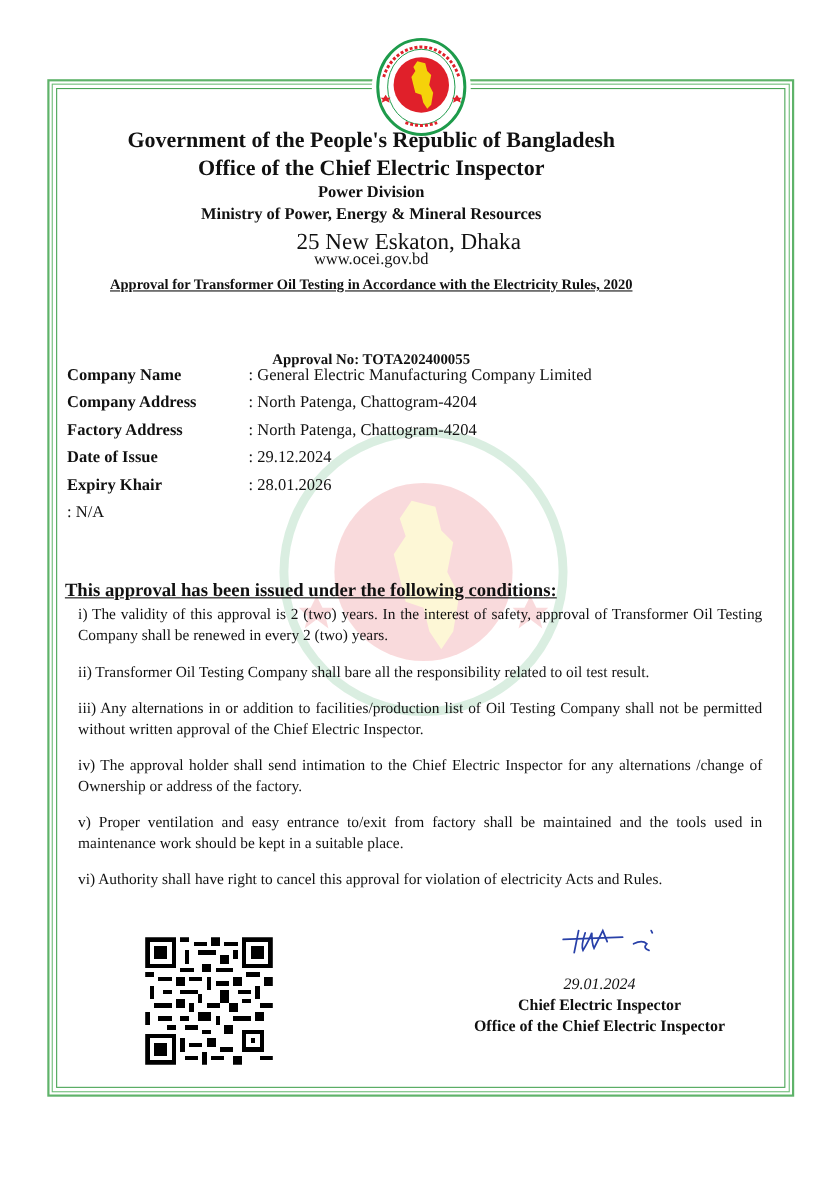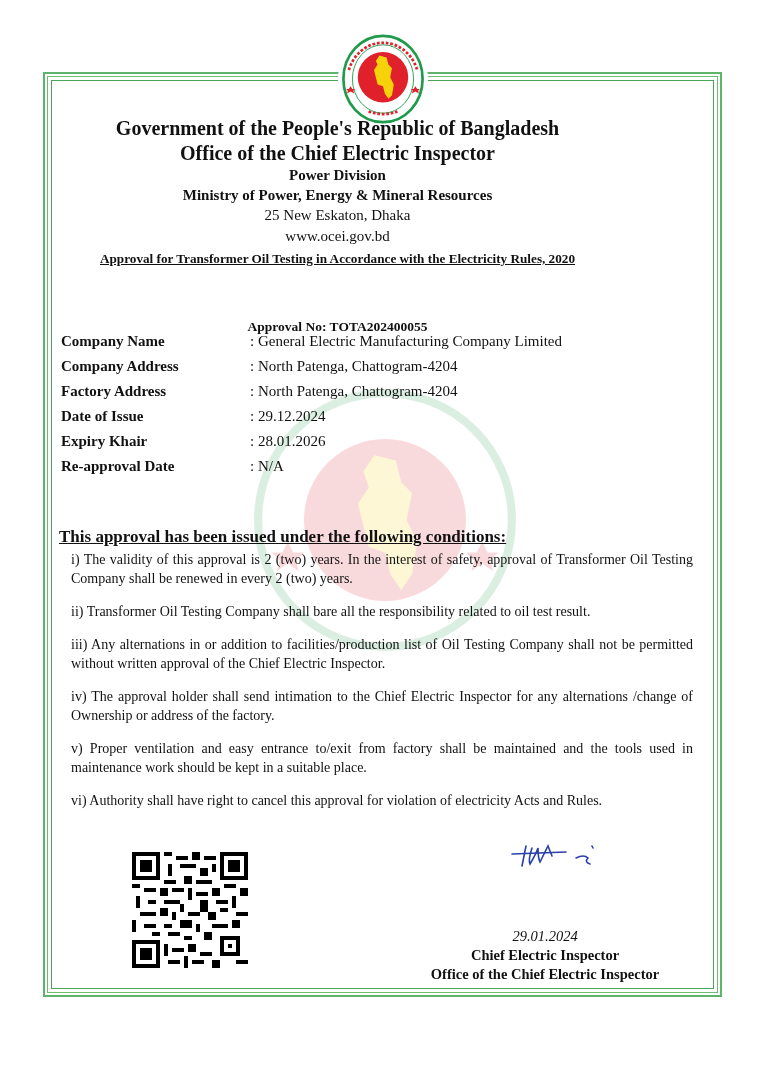--- a/index.html
+++ b/index.html
@@ -11,34 +11,34 @@
             border:1px solid #6dbd77; box-sizing:border-box; }
   .frame3 { position:absolute; left:51px; top:80px; width:663px; height:909px;
             border:1px solid #4aa556; box-sizing:border-box; }
   .emblem { position:absolute; left:338px; top:34px; width:90px; height:90px; background:#fff; border-radius:50%; }
   .watermark { position:absolute; left:250px; top:385px; width:270px; height:270px; opacity:0.16; }
   .center { position:absolute; left:0; width:675px; text-align:center; }
   .t1 { top:117px; font-size:20px; font-weight:bold; }
   .t2 { top:142px; font-size:20px; font-weight:bold; }
   .t3 { top:167px; font-size:15px; font-weight:bold; }
   .t4 { top:187px; font-size:15px; font-weight:bold; }
-  .t5 { top:207px; font-size:15px; }
+  .t5 { top:207px; font-size:21px;padding-left:34px; }
   .t6 { top:228px; font-size:15px; }
   .t7 { top:251px; font-size:13.2px; font-weight:bold; text-decoration:underline; }
   .appr { top:291px; font-size:13.5px; font-weight:bold;margin-top:28px; }
   .details { position:absolute; left:61px; top:333px; font-size:15px; }
-  .row { height:25px; display:flex;gap:24px; }
+  .row { height:25px; display:flex; }
   .row .lbl { width:165px; font-weight:bold; }
   .cond-title { position:absolute; left:59px; top:515px; font-size:17px; font-weight:bold; text-decoration:underline;margin-top:12px; }
   .conds { position:absolute; left:71px; top:550px; width:622px; font-size:14px; line-height:19px; text-align:justify; }
   .conds p { margin:0 0 14px 0; }
   .qr { position:absolute; left:132px; top:852px; width:116px; height:116px; }
   .sig { position:absolute; left:508px; top:840px; width:90px; height:30px; }
   .signblock { position:absolute; left:400px; top:886px; width:290px; text-align:center; font-size:14.5px; line-height:19px; }
-  .signblock .date { font-style:italic;margin-top:41px; }
+  .signblock .date { font-style:italic; }
   .signblock .b { font-weight:bold; }
 </style>
 </head>
 <body>
 
 <div class="frame"></div>
 <div class="frame2"></div>
 <div class="frame3"></div>
 
 <svg class="watermark" viewBox="0 0 100 100">
@@ -85,21 +85,20 @@
   </div>
   <div class="row">
     <span class="lbl">Date of Issue</span>
     <span>: 29.12.2024</span>
   </div>
   <div class="row">
     <span class="lbl">Expiry Khair</span>
     <span>: 28.01.2026</span>
   </div>
   <div class="row">
-    <span class="lbl">Re-approval Date</span>
     <span>: N/A</span>
   </div>
 </div>
 
 <div class="cond-title">This approval has been issued under the following conditions:</div>
 
 <div class="conds">
   <p>i) The validity of this approval is 2 (two) years. In the interest of safety, approval of Transformer Oil Testing Company shall be renewed in every 2 (two) years.</p>
   <p>ii) Transformer Oil Testing Company shall bare all the responsibility related to oil test result.</p>
   <p>iii) Any alternations in or addition to facilities/production list of Oil Testing Company shall not be permitted without written approval of the Chief Electric Inspector.</p>

